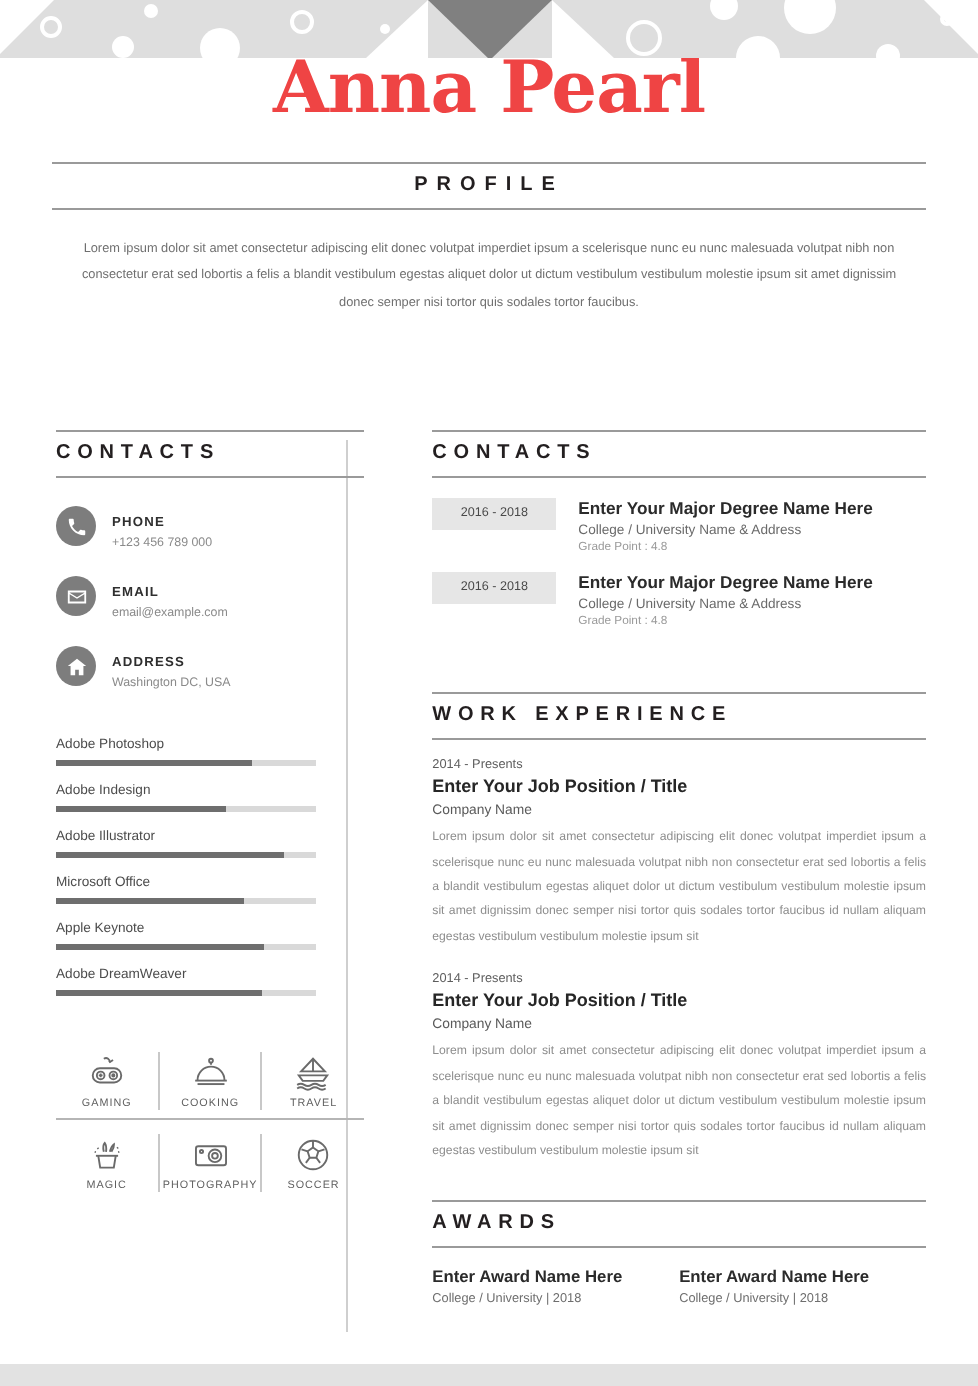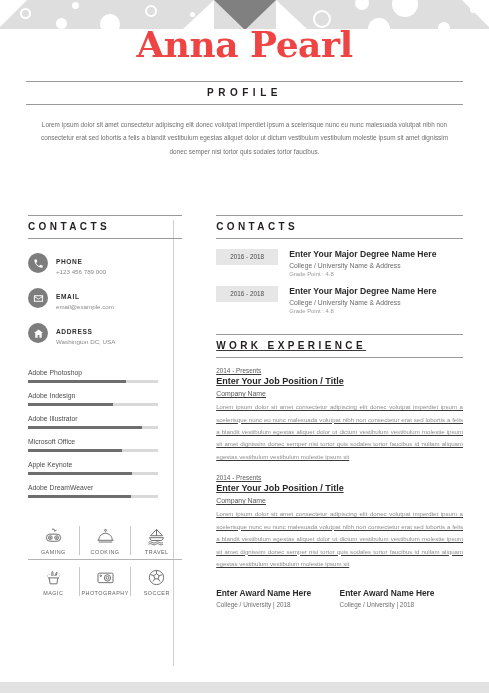--- a/index.html
+++ b/index.html
@@ -206,21 +206,21 @@
     color: #6a6a6a;
     margin-top: 2px;
   }
   .edu-grade {
     font-size: 5.9px;
     color: #9a9a9a;
     margin-top: 2px;
   }
 
   
-  .work-wrap { margin-top: 20px; text-decoration: underline; }
+  .work-wrap { margin-top: 32px; }
   .work-list { margin-top: 9px; }
   .work-item { margin-bottom: 11px; }
   .work-date { font-size: 6.4px; color: #5d5d5d; }
   .work-title {
     font-size: 9px; font-weight: 700;
     color: #262626;
     margin-top: 2px; line-height: 1.3;
   }
   .work-company {
     font-size: 6.9px; color: #5a5a5a;
@@ -492,20 +492,21 @@
           <div class="work-date">2014 - Presents</div>
           <div class="work-title">Enter Your Job Position / Title</div>
           <div class="work-company">Company Name</div>
           <div class="work-desc">Lorem ipsum dolor sit amet consectetur adipiscing elit donec volutpat imperdiet ipsum a scelerisque nunc eu nunc malesuada volutpat nibh non consectetur erat sed lobortis a felis a blandit vestibulum egestas aliquet dolor ut dictum vestibulum vestibulum molestie ipsum sit amet dignissim donec semper nisi tortor quis sodales tortor faucibus id nullam aliquam egestas vestibulum vestibulum molestie ipsum sit</div>
         </div>
 
       </div>
     </div>
 
     <div class="awards-wrap">
+      <div class="sec-head">AWARDS</div>
       <div class="awards-row">
         <div class="award-item">
           <div class="award-name">Enter Award Name Here</div>
           <div class="award-meta">College / University | 2018</div>
         </div>
         <div class="award-item">
           <div class="award-name">Enter Award Name Here</div>
           <div class="award-meta">College / University | 2018</div>
         </div>
       </div>

